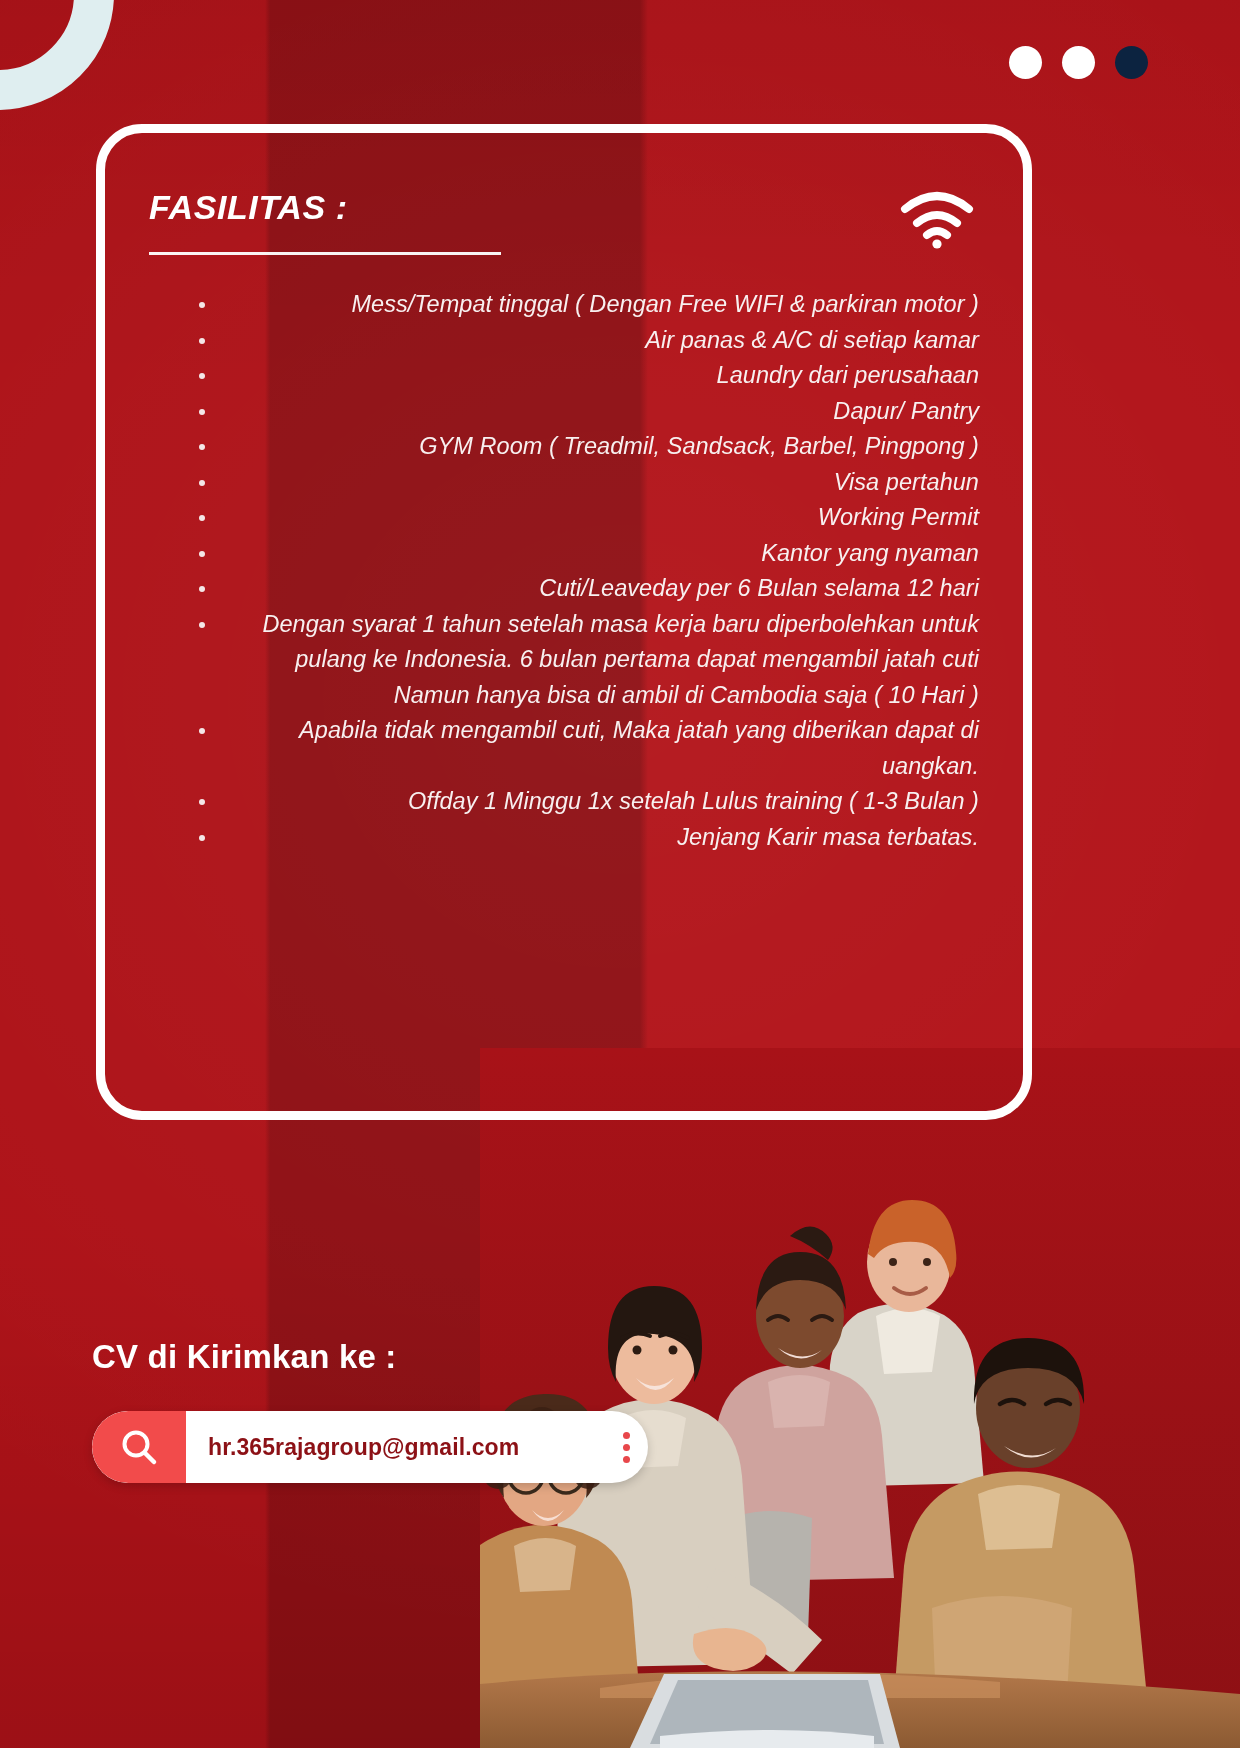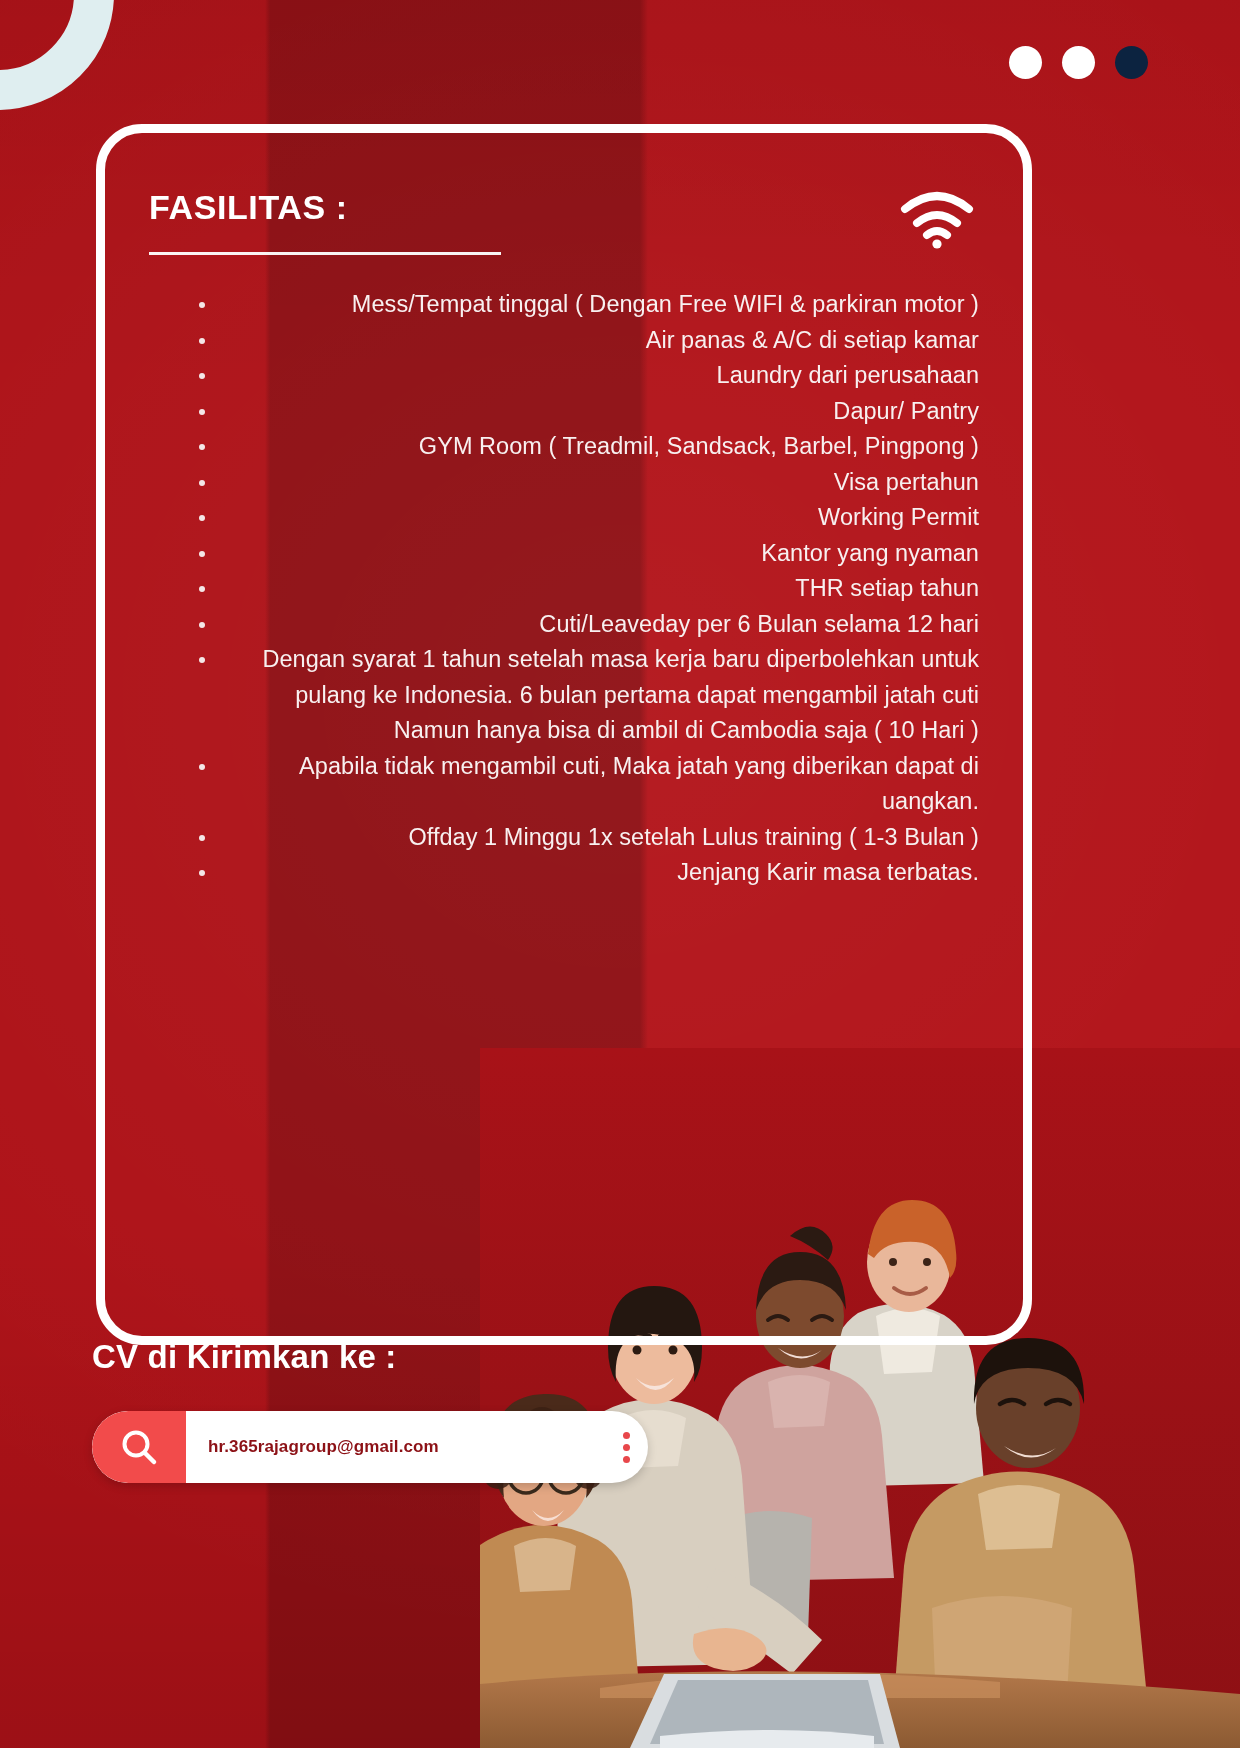--- a/index.html
+++ b/index.html
@@ -66,25 +66,26 @@
     height: 33px;
     border-radius: 50%;
   }
 
   
   .card {
     position: absolute;
     left: 96px;
     top: 124px;
     width: 936px;
-    height: 1221px;
+    height: 996px;
     border: 9px solid #ffffff;
     border-radius: 46px;
     box-sizing: border-box;
     padding: 56px 44px 0 44px;
+    font-style: italic;
   }
 
   .card-head {
     position: relative;
     display: flex;
     align-items: flex-start;
     justify-content: space-between;
   }
 
   .card-title {
@@ -168,21 +169,21 @@
     background: #f24b4b;
     border-radius: 36px 0 0 36px;
     display: flex;
     align-items: center;
     justify-content: center;
     flex: 0 0 auto;
   }
   .search-email {
     flex: 1 1 auto;
     color: #8c1116;
-    font-size: 17px;
+    font-size: 23px;
     font-weight: 700;
     letter-spacing: 0.1px;
     padding-left: 22px;
     white-space: nowrap;
   }
   .kebab {
     flex: 0 0 auto;
     width: 44px;
     height: 72px;
     display: flex;
@@ -344,21 +345,20 @@
 
     <ul class="facility-list">
       <li>Mess/Tempat tinggal ( Dengan Free WIFI &amp; parkiran motor )</li>
       <li>Air panas &amp; A/C di setiap kamar</li>
       <li>Laundry dari perusahaan</li>
       <li>Dapur/ Pantry</li>
       <li>GYM Room ( Treadmil, Sandsack, Barbel, Pingpong )</li>
       <li>Visa pertahun</li>
       <li>Working Permit</li>
       <li>Kantor yang nyaman</li>
-      <li>THR setiap tahun</li>
       <li>Cuti/Leaveday per 6 Bulan selama 12 hari</li>
       <li>Dengan syarat 1 tahun setelah masa kerja baru diperbolehkan untuk pulang ke Indonesia. 6 bulan pertama dapat mengambil jatah cuti Namun hanya bisa di ambil di Cambodia saja ( 10 Hari )</li>
       <li>Apabila tidak mengambil cuti, Maka jatah yang diberikan dapat di uangkan.</li>
       <li>Offday 1 Minggu 1x setelah Lulus training ( 1-3 Bulan )</li>
       <li>Jenjang Karir masa terbatas.</li>
     </ul>
   </div>
 
   <div class="contact-label">CV di Kirimkan ke :</div>
 

